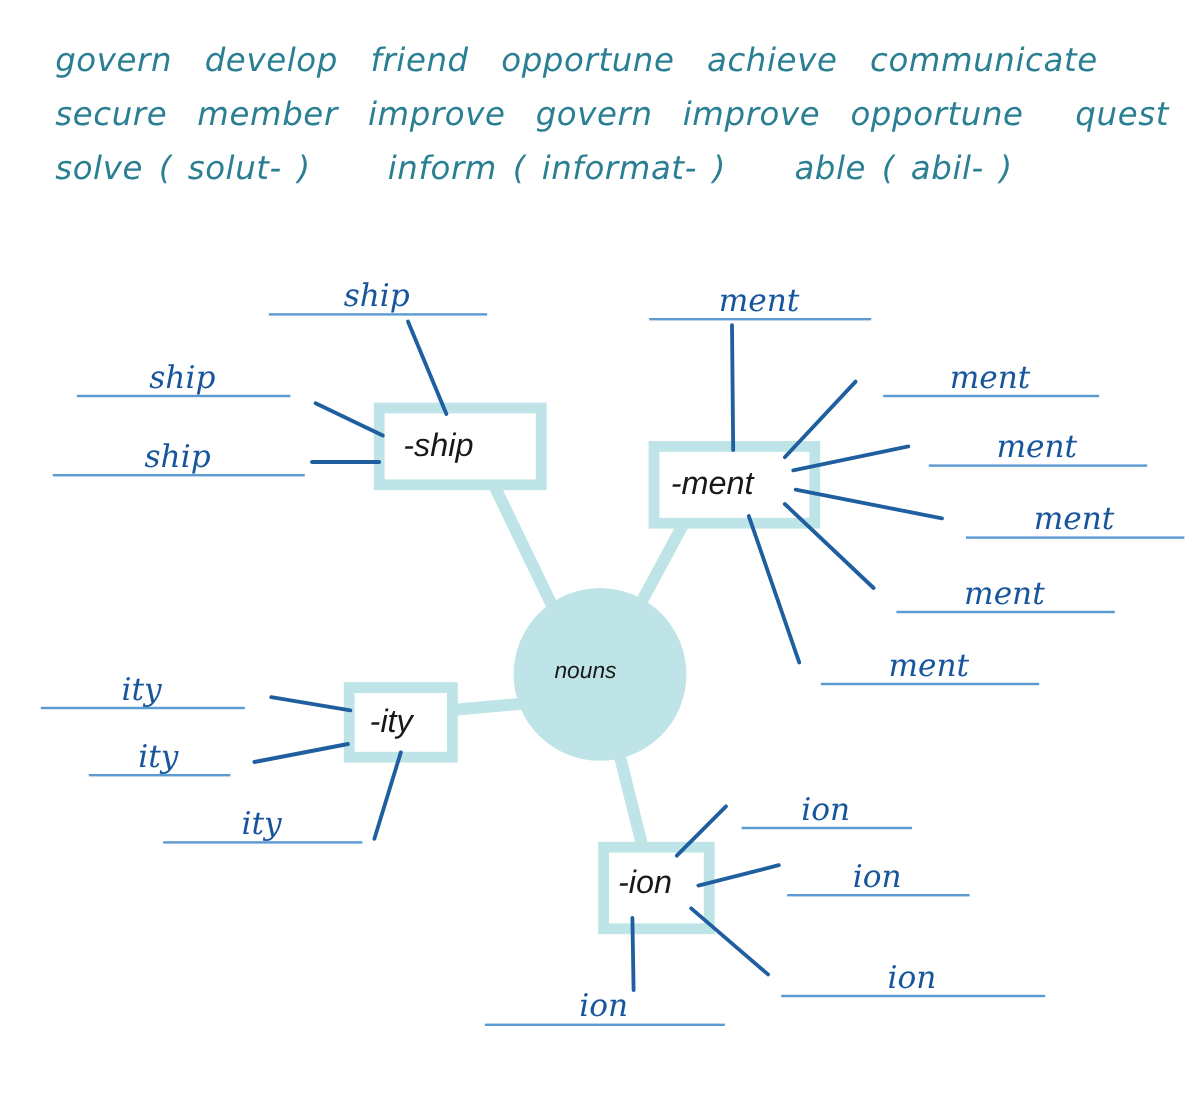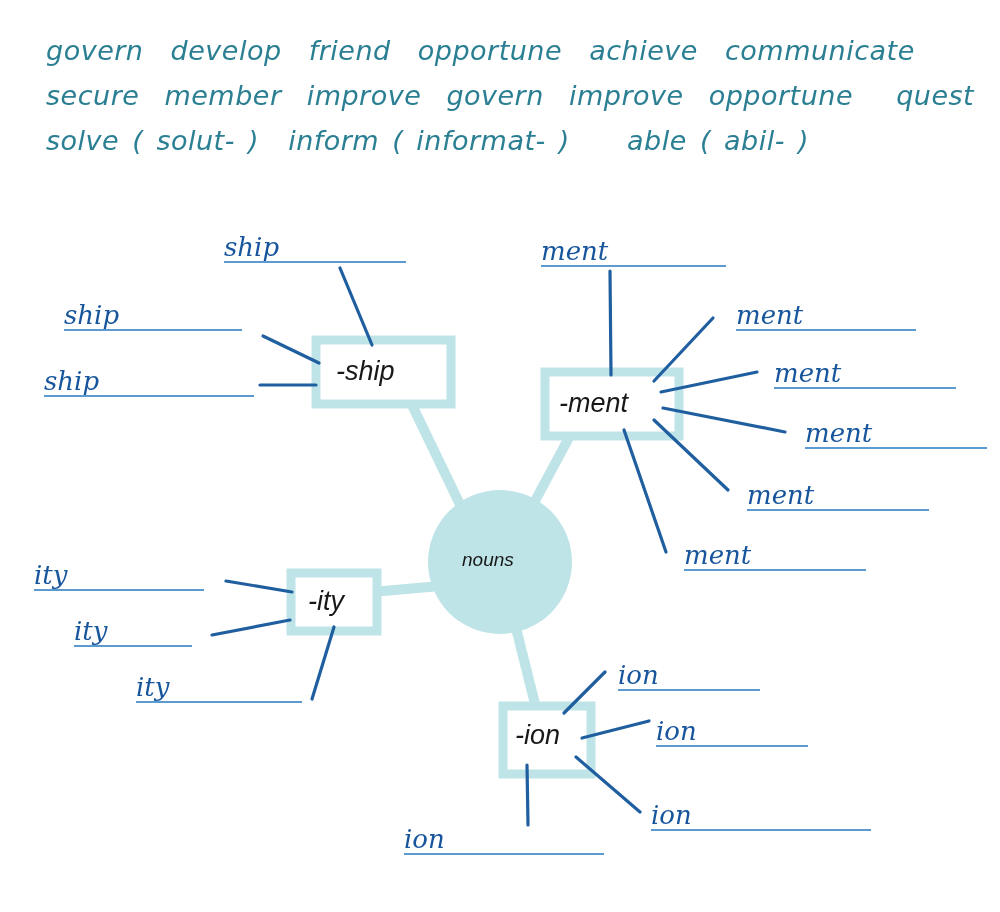--- a/index.html
+++ b/index.html
@@ -60,21 +60,21 @@
   }
   .center-label {
     font-size: 19px;
   }
 
   
   .blank {
     position: absolute;
     box-sizing: border-box;
     border-bottom: 2px solid #5c9bd1;
-    text-align: left;
+    text-align: center;
     padding-right: 2px;
     color: #17559c;
     font-family: "DejaVu Serif", serif;
     font-style: italic;
     font-size: 26px;
     line-height: 1.05;
     white-space: nowrap;
   }
 </style>
 </head>
@@ -95,21 +95,21 @@
       <span class="wb-word">secure</span>
       <span class="wb-word">member</span>
       <span class="wb-word">improve</span>
       <span class="wb-word">govern</span>
       <span class="wb-word">improve</span>
       <span class="wb-word">opportune</span>
       <span class="wb-word" style="margin-left:18px;">quest</span>
     </div>
     <div class="wb-row" style="word-spacing:4px;">
       <span class="wb-word">solve ( solut- )</span>
-      <span class="wb-word" style="margin-left:16px;text-align:center;">inform ( informat- )</span>
+      <span class="wb-word" style="margin-left:51px;text-align:center;">inform ( informat- )</span>
       <span class="wb-word" style="margin-left:44px;">able ( abil- )</span>
     </div>
   </div>
 
   <svg id="map-svg" viewBox="0 0 1000 912">
 
     <g>
       <line x1="451" y1="519" x2="396" y2="405" stroke="#bfe4e7" stroke-width="10" stroke-linecap="round"></line>
       <line x1="513" y1="512" x2="556" y2="432" stroke="#bfe4e7" stroke-width="10" stroke-linecap="round"></line>
       <line x1="424" y1="586" x2="356" y2="592" stroke="#bfe4e7" stroke-width="10" stroke-linecap="round"></line>

